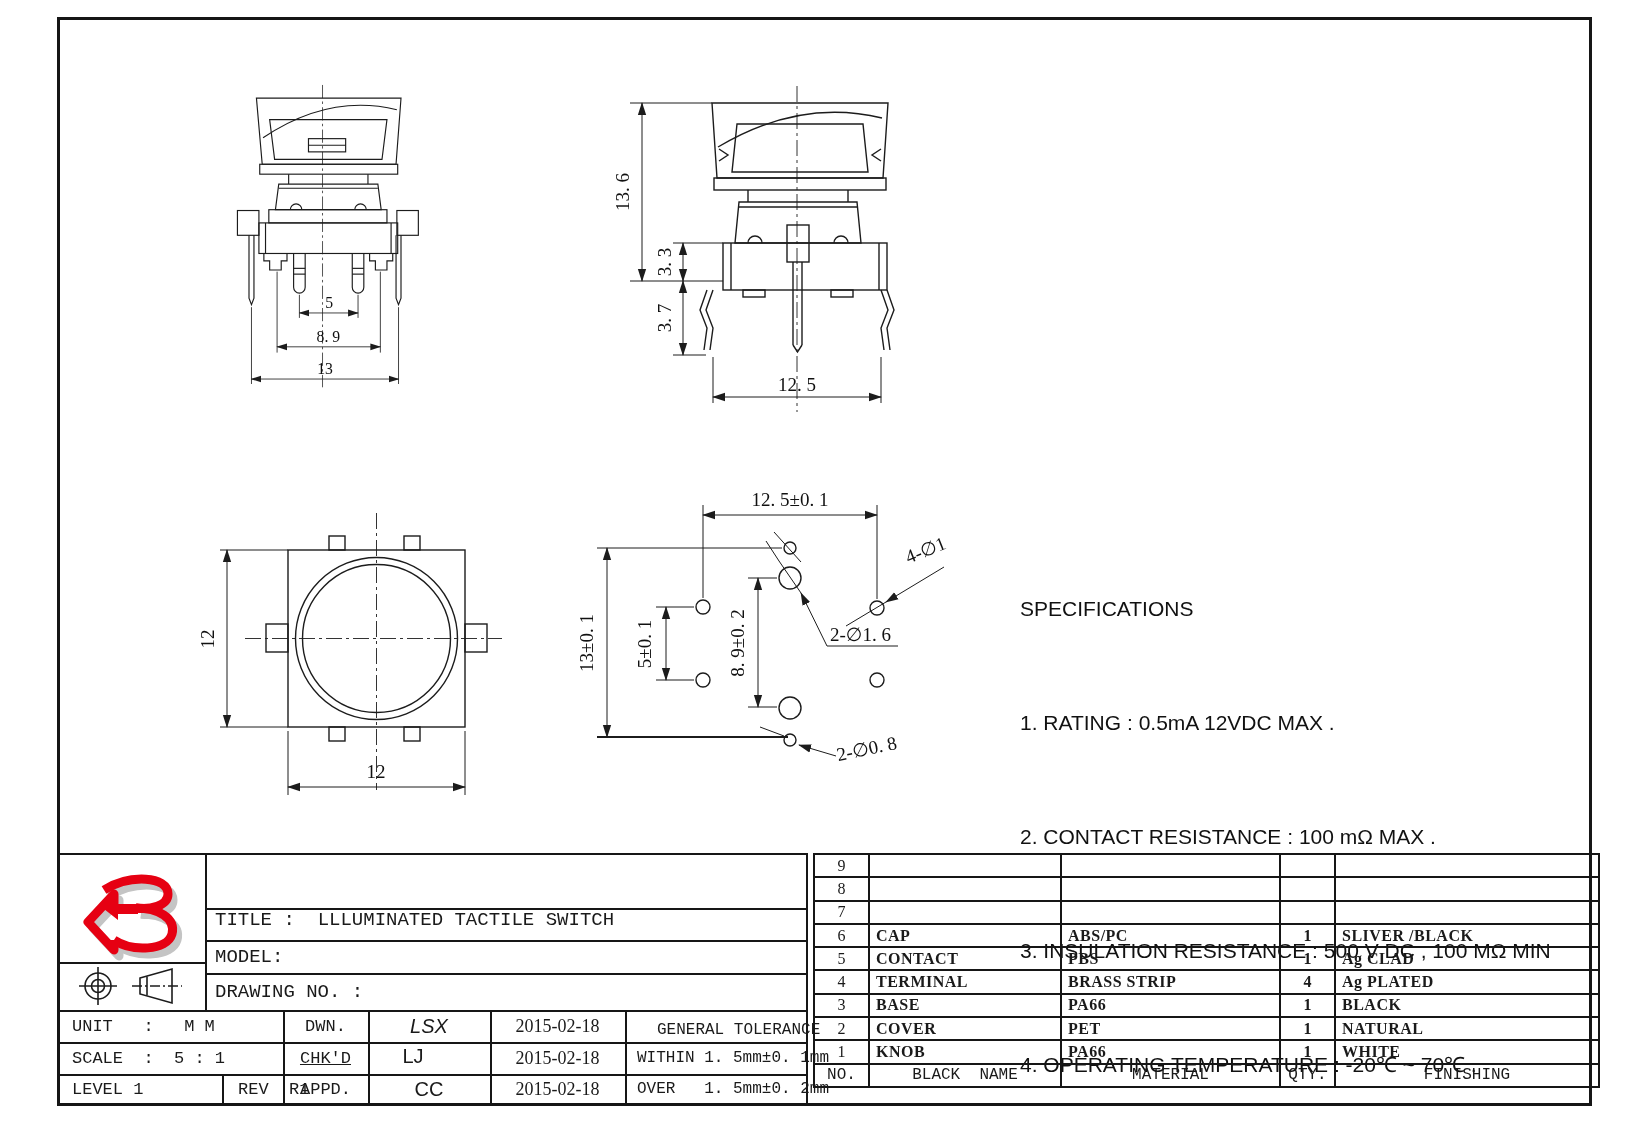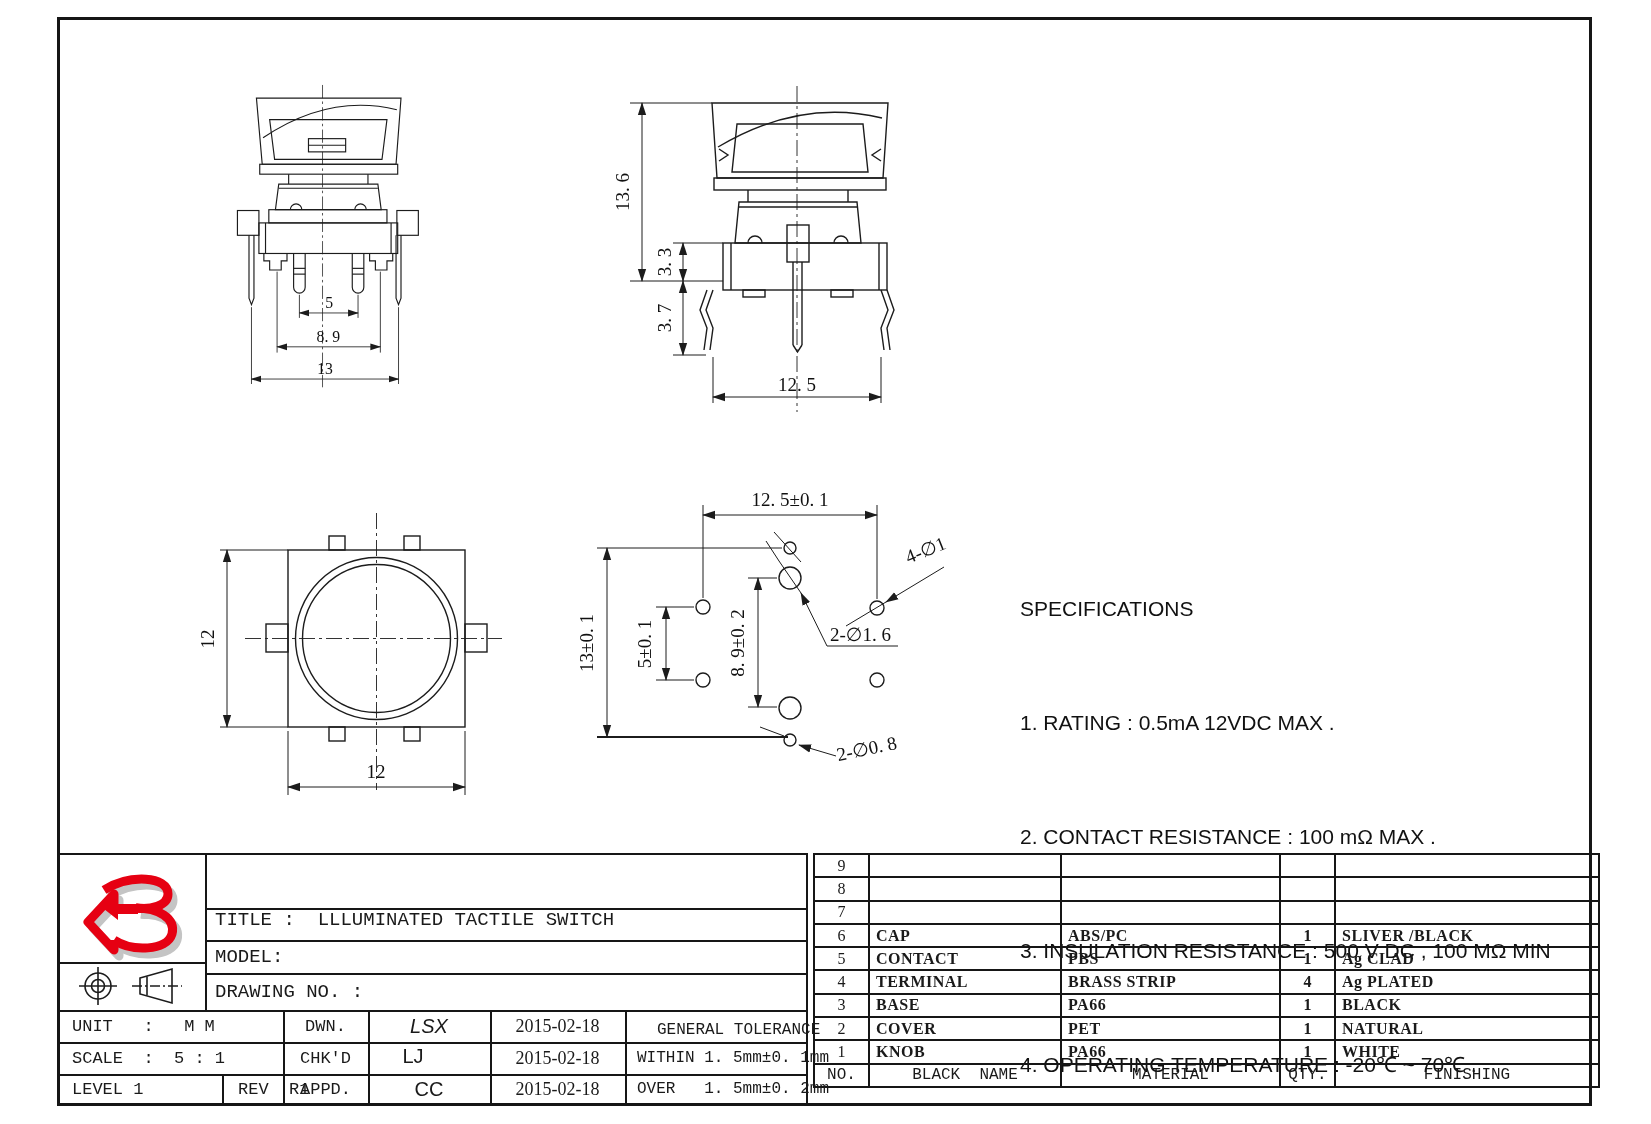--- a/index.html
+++ b/index.html
@@ -282,21 +282,21 @@
   <div class="tbtxt" style="left:215px;top:940px;height:33px;font-size:19px;">MODEL:</div>
   <div class="tbtxt" style="left:215px;top:973px;height:37px;font-size:19px;">DRAWING NO. :</div>
 
   <div class="tbtxt" style="left:72px;top:1010px;height:32px;">UNIT   :   M M</div>
   <div class="tbtxt ctr" style="left:283px;top:1010px;width:85px;height:32px;">DWN.</div>
   <div class="tbtxt ctr" style="left:368px;top:1010px;width:122px;height:32px;font-family:'Liberation Sans',sans-serif;font-size:20px;font-style:italic;">LSX</div>
   <div class="tbtxt ctr" style="left:490px;top:1010px;width:135px;height:32px;font-family:'Liberation Serif',serif;font-size:18px;">2015-02-18</div>
   <div class="tbtxt" style="left:637px;top:1010px;height:40px;font-size:16px;margin-left:20px;">GENERAL TOLERANCE</div>
 
   <div class="tbtxt" style="left:72px;top:1042px;height:32px;">SCALE  :  5 : 1</div>
-  <div class="tbtxt ctr" style="left:283px;top:1042px;width:85px;height:32px;">CHK'D</div>
+  <div class="tbtxt ctr" style="left:283px;top:1042px;width:85px;height:32px;text-decoration:underline;">CHK'D</div>
   <div class="tbtxt ctr" style="left:352px;top:1042px;width:122px;height:28px;font-family:'Liberation Sans',sans-serif;font-size:20px;">LJ</div>
   <div class="tbtxt ctr" style="left:490px;top:1042px;width:135px;height:32px;font-family:'Liberation Serif',serif;font-size:18px;">2015-02-18</div>
   <div class="tbtxt" style="left:637px;top:1042px;height:32px;font-size:16px;">WITHIN 1. 5mm±0. 1mm</div>
 
   <div class="tbtxt" style="left:72px;top:1074px;height:30px;">LEVEL 1</div>
   <div class="tbtxt" style="left:238px;top:1074px;height:30px;">REV  R1</div>
   <div class="tbtxt ctr" style="left:283px;top:1074px;width:85px;height:30px;">APPD.</div>
   <div class="tbtxt ctr" style="left:368px;top:1074px;width:122px;height:30px;font-family:'Liberation Sans',sans-serif;font-size:20px;">CC</div>
   <div class="tbtxt ctr" style="left:490px;top:1074px;width:135px;height:30px;font-family:'Liberation Serif',serif;font-size:18px;">2015-02-18</div>
   <div class="tbtxt" style="left:637px;top:1074px;height:30px;font-size:16px;">OVER   1. 5mm±0. 2mm</div>

